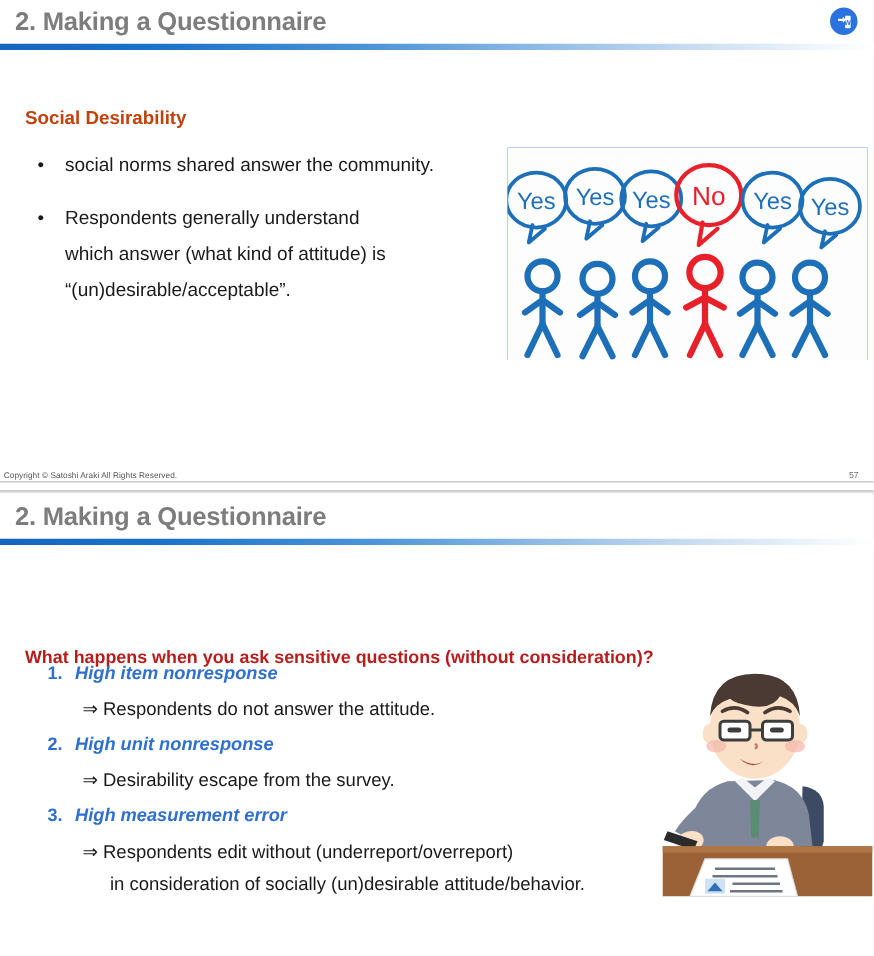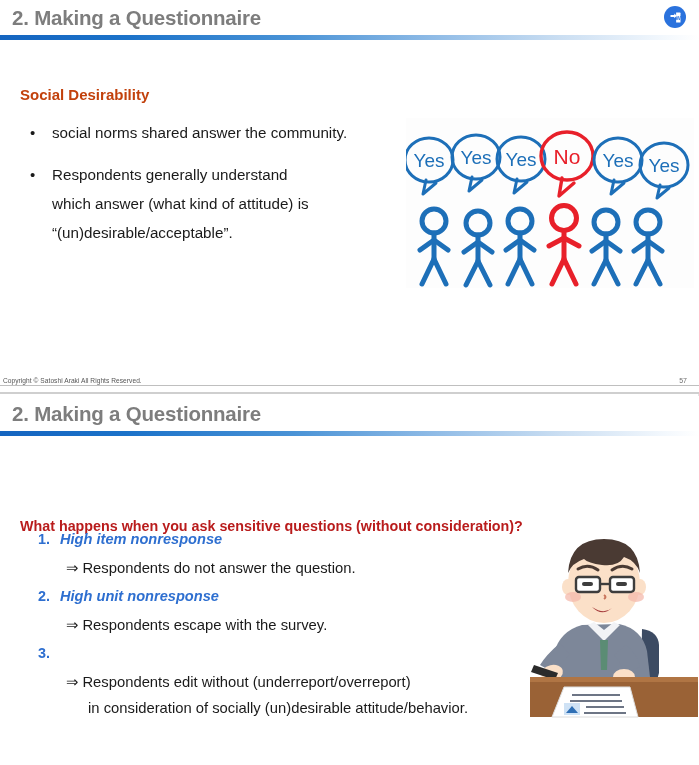--- a/index.html
+++ b/index.html
@@ -343,37 +343,38 @@
     <div class="question-line">What happens when you ask sensitive questions (without consideration)?</div>
 
     <div class="num-list">
 
       <div class="num-block">
         <div class="num-row">
           <span class="num-marker">1.</span>
           <span class="num-title">High item nonresponse</span>
         </div>
         <div class="num-detail">
-          <span class="arrow">⇒</span><span>Respondents do not answer the question.</span>
+          <span class="arrow">⇒</span><span>Respondents do not answer the attitude.</span>
         </div>
       </div>
 
       <div class="num-block">
         <div class="num-row">
           <span class="num-marker">2.</span>
           <span class="num-title">High unit nonresponse</span>
         </div>
         <div class="num-detail">
-          <span class="arrow">⇒</span><span>Respondents escape with the survey.</span>
+          <span class="arrow">⇒</span><span>Desirability escape from the survey.</span>
         </div>
       </div>
 
       <div class="num-block">
         <div class="num-row">
           <span class="num-marker">3.</span>
+          <span class="num-title">High measurement error</span>
         </div>
         <div class="num-detail">
           <span class="arrow">⇒</span><span>Respondents edit without (underreport/overreport)</span>
           <span class="detail-indent">in consideration of socially (un)desirable attitude/behavior.</span>
         </div>
       </div>
 
     </div>
 
     <div class="man-art">

